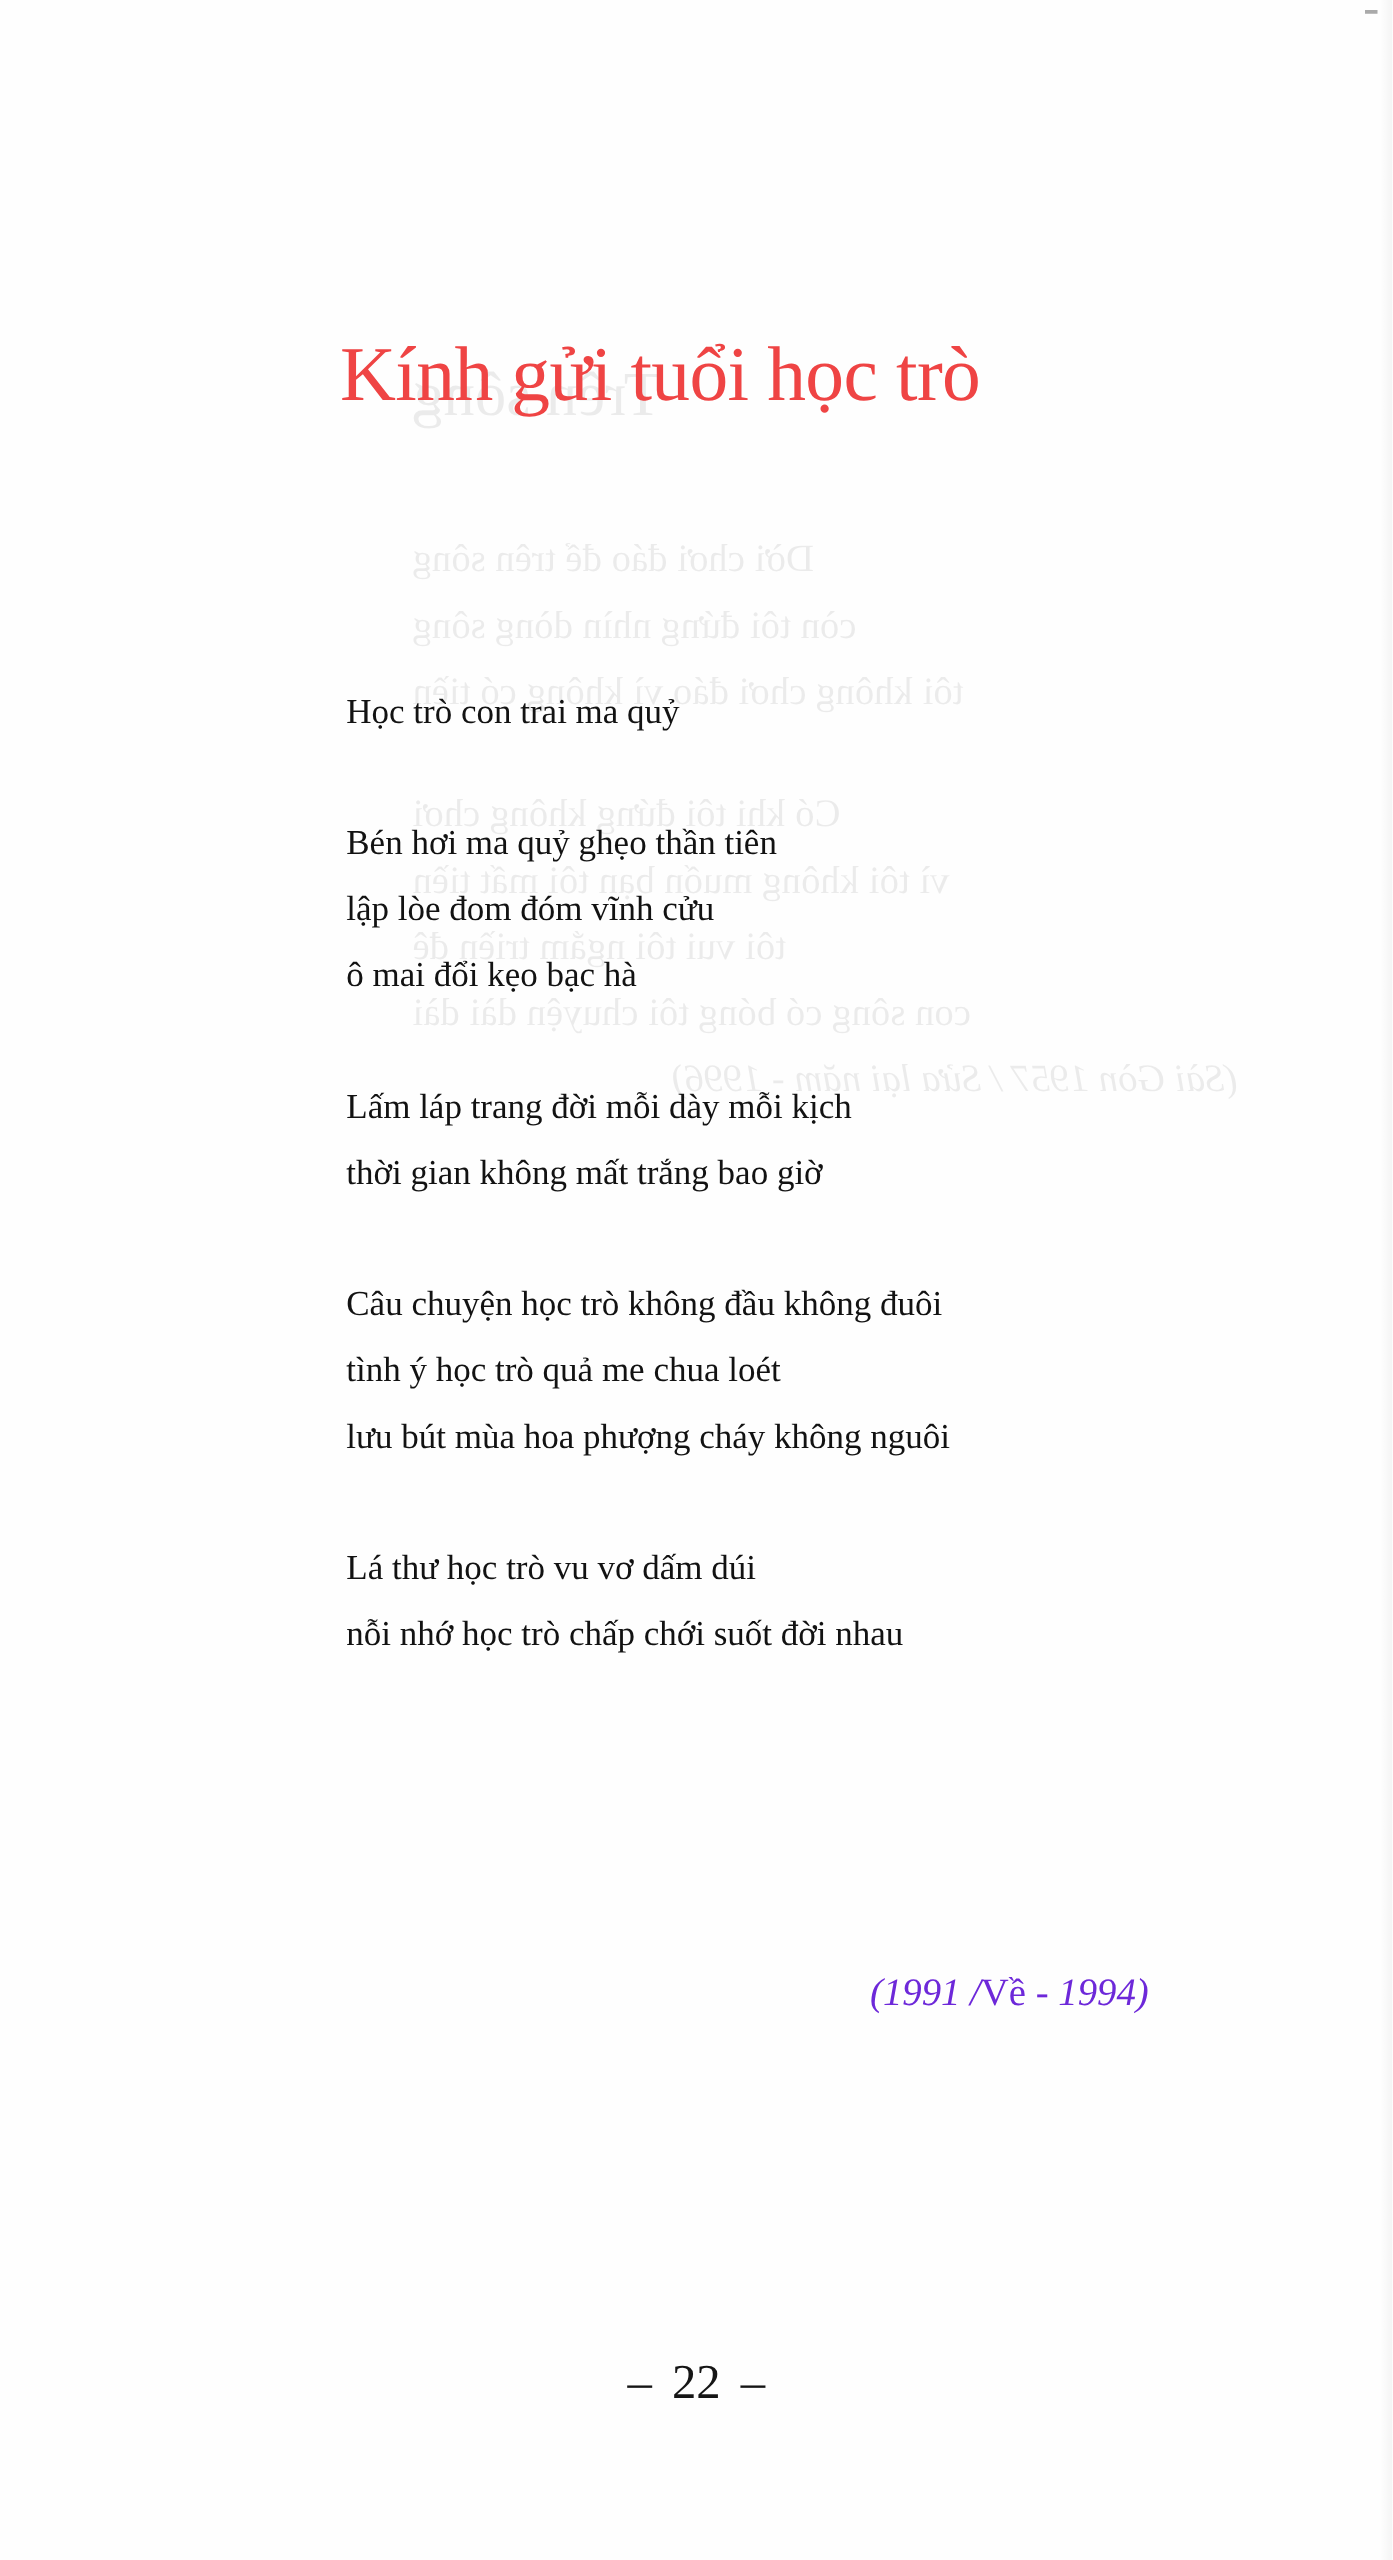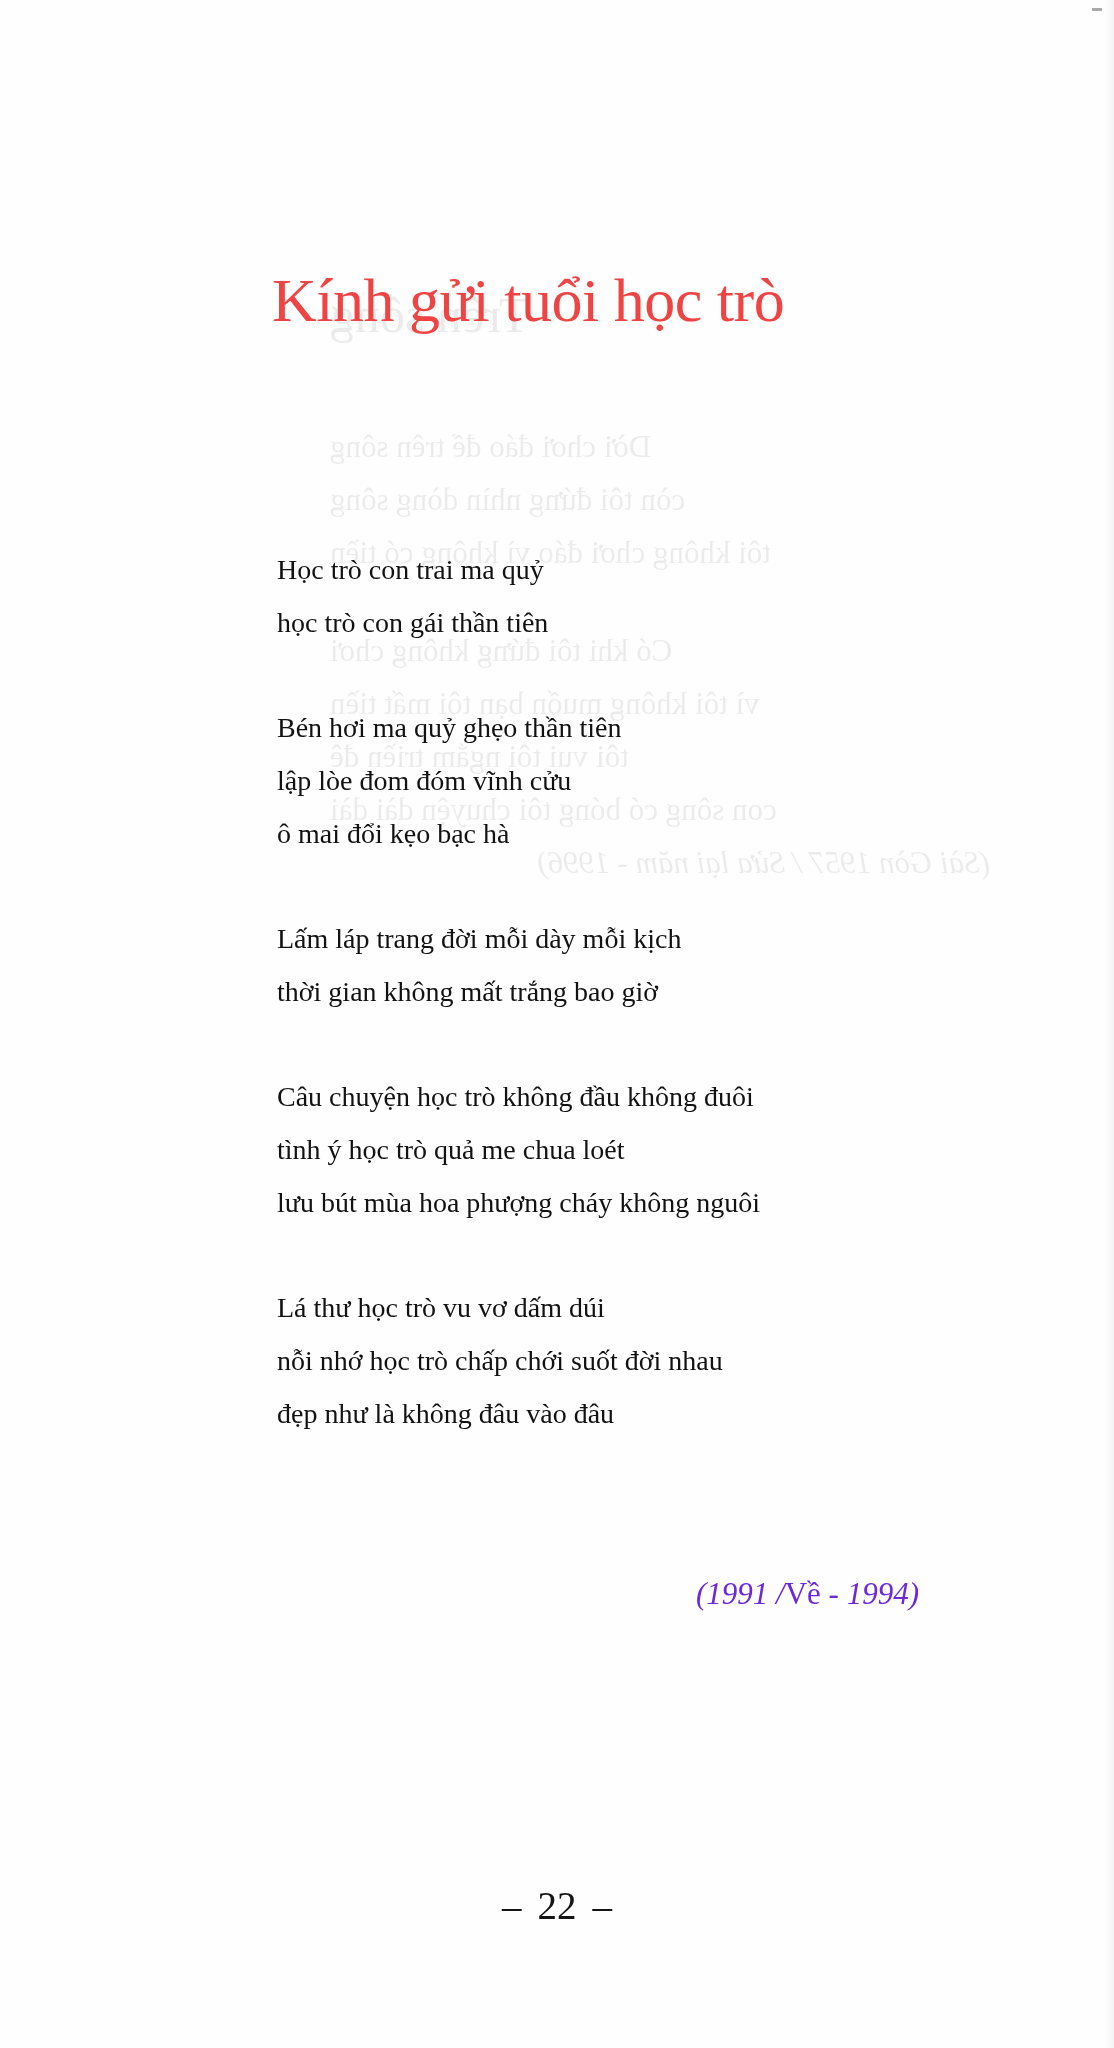--- a/index.html
+++ b/index.html
@@ -143,40 +143,38 @@
     <div class="line">con sông có bóng tôi chuyện dài dài</div>
     <div class="bleed-date">(Sài Gòn 1957 / Sửa lại năm - 1996)</div>
   </div>
 
   <h1 class="title">Kính gửi tuổi học trò</h1>
 
 
   <div class="poem">
     <div class="stanza">
       <div class="line">Học trò con trai ma quỷ</div>
-      <div class="line">học trò con gái thần tiên</div>
     </div>
     <div class="stanza">
       <div class="line">Bén hơi ma quỷ ghẹo thần tiên</div>
       <div class="line">lập lòe đom đóm vĩnh cửu</div>
       <div class="line">ô mai đổi kẹo bạc hà</div>
     </div>
     <div class="stanza">
       <div class="line">Lấm láp trang đời mỗi dày mỗi kịch</div>
       <div class="line">thời gian không mất trắng bao giờ</div>
     </div>
     <div class="stanza">
       <div class="line">Câu chuyện học trò không đầu không đuôi</div>
       <div class="line">tình ý học trò quả me chua loét</div>
       <div class="line">lưu bút mùa hoa phượng cháy không nguôi</div>
     </div>
     <div class="stanza">
       <div class="line">Lá thư học trò vu vơ dấm dúi</div>
       <div class="line">nỗi nhớ học trò chấp chới suốt đời nhau</div>
-      <div class="line">đẹp như là không đâu vào đâu</div>
     </div>
   </div>
 
   <div class="date-line">
     <span>(1991 /</span><span class="upright">Về</span>
     <span>- 1994)</span>
   </div>
 
   <div class="page-number">
     <span class="dash">–</span><span>22</span><span class="dash">–</span>

